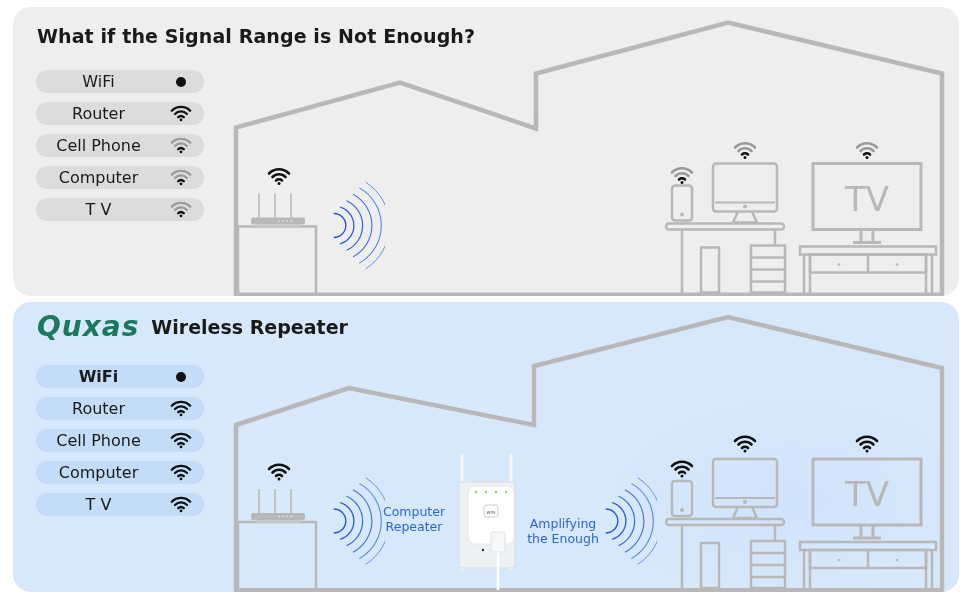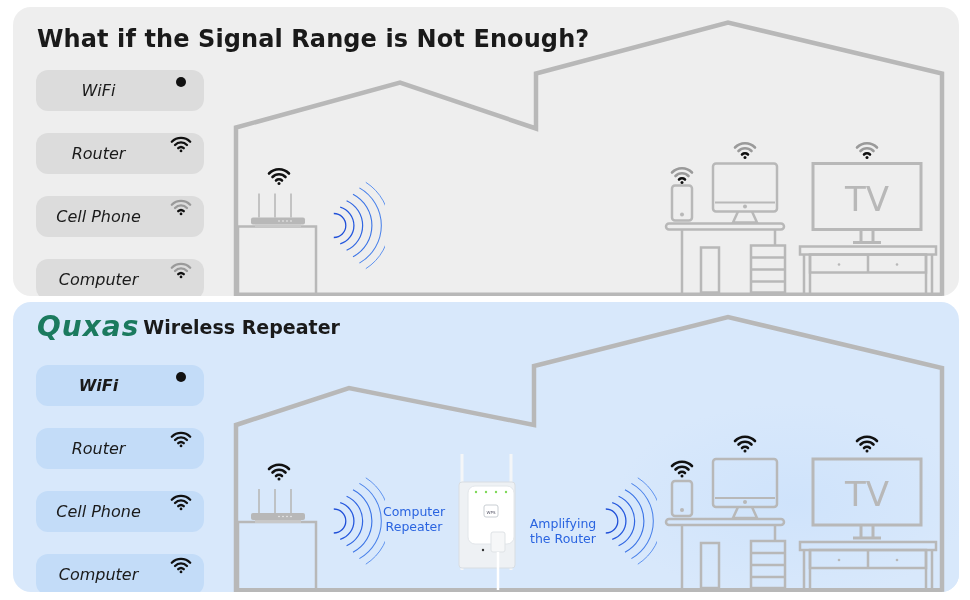--- a/index.html
+++ b/index.html
@@ -2,28 +2,28 @@
 <html><head>
 <meta charset="utf-8">
 <style>
   html,body{margin:0;padding:0;background:#ffffff;}
   body{width:970px;height:600px;position:relative;overflow:hidden;font-family:"DejaVu Sans","Liberation Sans",sans-serif;}
   .panel{position:absolute;left:13px;width:946px;border-radius:18px;overflow:hidden;}
   .panel.top{top:7px;height:289px;background:#eeeeee;}
   .panel.bottom{top:302px;height:290px;background:#d8e8fb;}
   .panel.bottom .glow{position:absolute;left:600px;top:100px;width:360px;height:200px;background:radial-gradient(ellipse at center,#cfe3fb 0%,#d8e8fb 70%);}
   .scene{position:absolute;left:0;top:0;width:946px;height:290px;}
-  .title{position:absolute;left:24px;top:18px;font-size:24px;font-weight:bold;color:#1a1a1a;letter-spacing:0.1px;}
+  .title{position:absolute;left:24px;top:18px;font-size:19px;font-weight:bold;color:#1a1a1a;letter-spacing:0.1px;}
   .brand-row{position:absolute;left:24px;top:8px;display:flex;align-items:center;}
   .brand{font-family:"DejaVu Sans",sans-serif;font-style:italic;font-weight:bold;font-size:28px;color:#1b7a5e;letter-spacing:1px;text-align:right;}
-  .brand-sub{margin-left:4px;font-size:19px;font-weight:bold;color:#1a1a1a;}
+  .brand-sub{margin-left:12px;font-size:19px;font-weight:bold;color:#1a1a1a;}
   .legend{position:absolute;left:23px;width:168px;}
   .legend.top{top:63px;}
   .legend.bottom{top:63px;}
-  .pill{height:41px;border-radius:12px;margin-bottom:22px;position:relative;display:flex;align-items:center;font-style:italic;}
+  .pill{height:23px;border-radius:12px;margin-bottom:9px;position:relative;display:flex;align-items:center;}
   .panel.top .pill{background:#dcdcdc;}
   .panel.bottom .pill{background:#c3dcf8;}
   .pill .lbl{position:absolute;left:0;width:125px;text-align:center;font-size:16px;color:#1a1a1a;}
   .pill .lbl.bold{font-weight:bold;}
   .pill .ico{position:absolute;right:12px;top:3px;width:22px;height:17px;}
   .dot{position:absolute;right:18px;top:7px;width:10px;height:10px;border-radius:50%;background:#111;}
   .txt-blue{position:absolute;font-size:12.5px;color:#2a64e0;text-align:center;line-height:15px;}
 </style>
 </head>
 <body>
@@ -221,21 +221,21 @@
     <span class="brand">Quxas</span>
     <span class="brand-sub">Wireless Repeater</span>
   </div>
 
   <div class="txt-blue" style="left:366px;top:202px;width:70px;">
     <div>Computer</div>
     <div>Repeater</div>
   </div>
   <div class="txt-blue" style="left:514px;top:214px;width:72px;">
     <div>Amplifying</div>
-    <div>the Router</div>
+    <div>the Enough</div>
   </div>
 
   <div class="legend bottom">
     <div class="pill">
       <span class="lbl bold">WiFi</span>
       <span class="dot"></span>
     </div>
     <div class="pill">
       <span class="lbl">Router</span>
       <svg class="ico">

